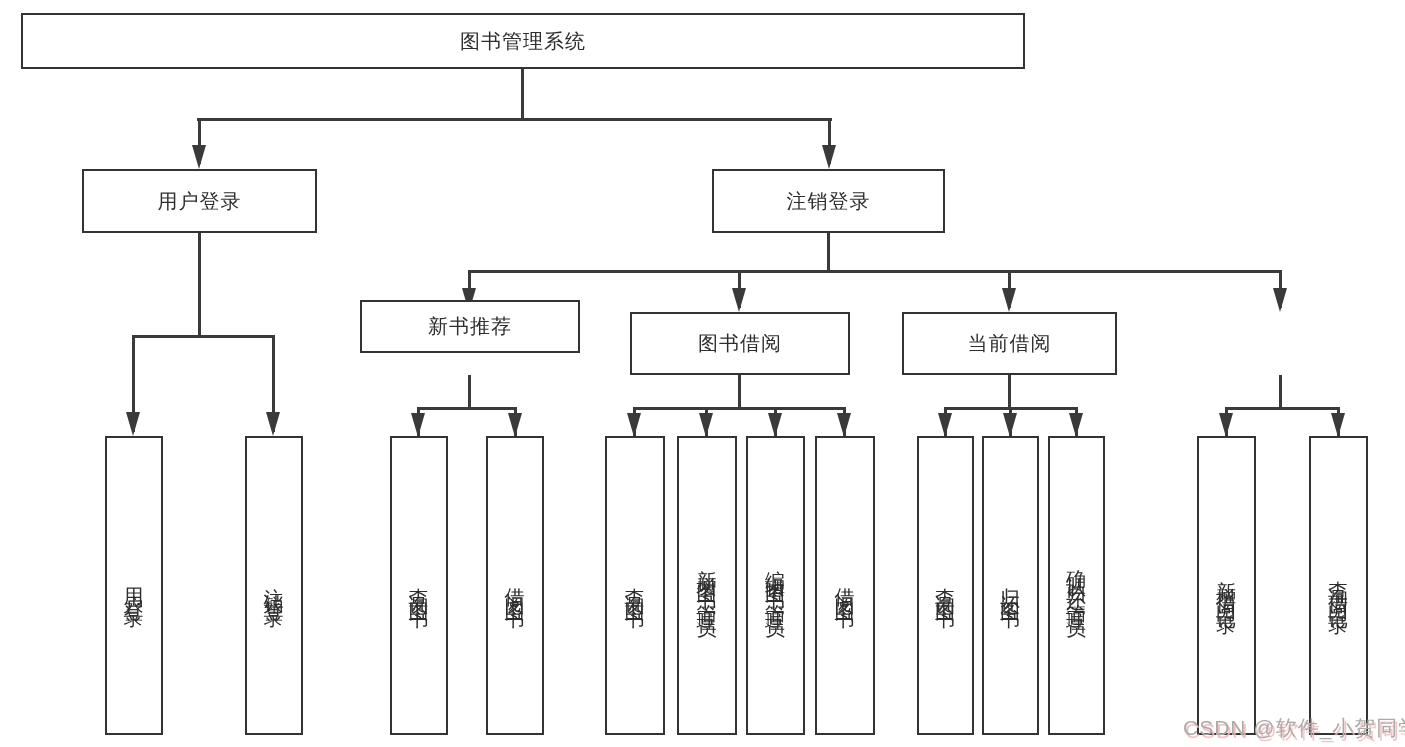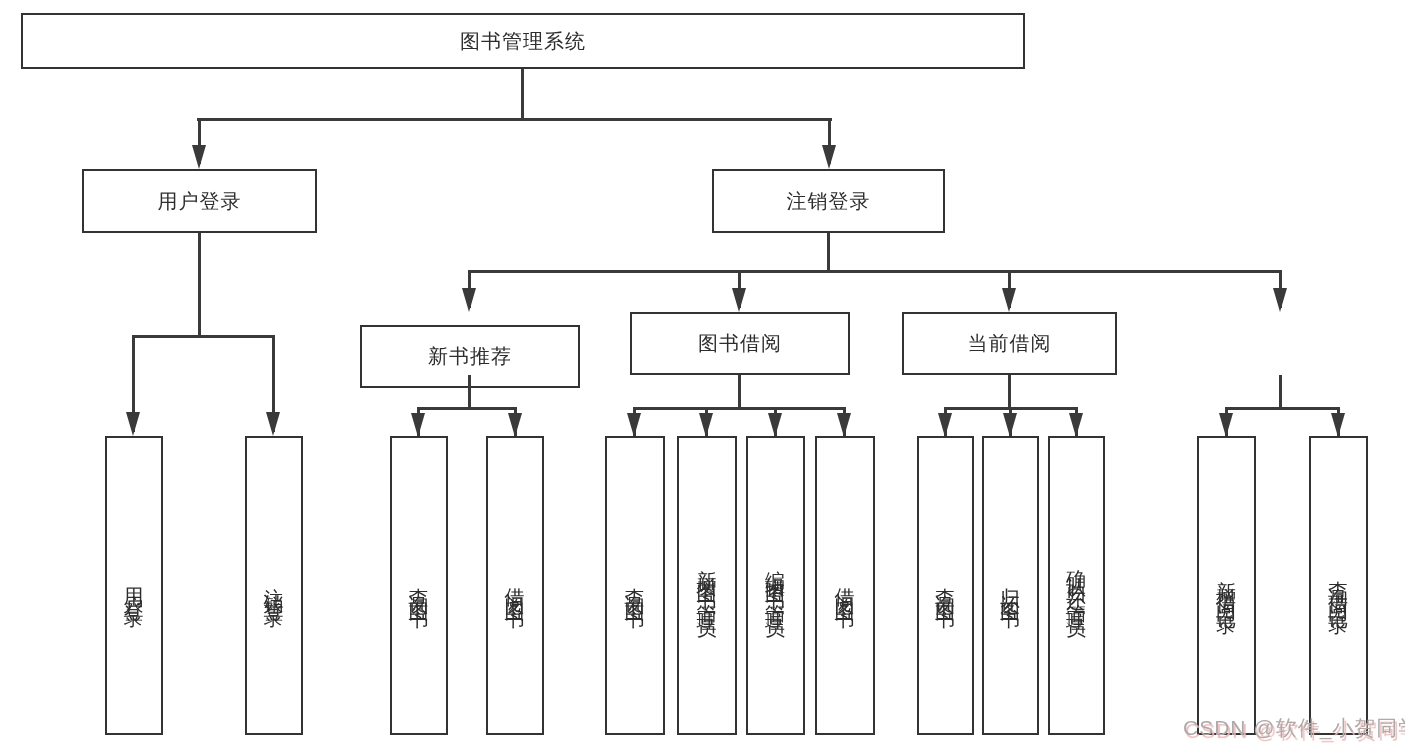--- a/index.html
+++ b/index.html
@@ -72,21 +72,21 @@
   <div class="hline" style="left:468px;top:270px;width:814px;"></div>
   <div class="vline" style="left:468px;top:270px;height:38px;"></div>
   <div class="arrow" style="left:462px;top:288px;"></div>
   <div class="vline" style="left:738px;top:270px;height:38px;"></div>
   <div class="arrow" style="left:732px;top:288px;"></div>
   <div class="vline" style="left:1008px;top:270px;height:38px;"></div>
   <div class="arrow" style="left:1002px;top:288px;"></div>
   <div class="vline" style="left:1279px;top:270px;height:38px;"></div>
   <div class="arrow" style="left:1273px;top:288px;"></div>
 
-  <div class="box" style="left:360px;top:325px;width:220px;height:63px;">
+  <div class="box" style="left:360px;top:300px;width:220px;height:53px;">
     <span>新书推荐</span>
   </div>
   <div class="box" style="left:902px;top:312px;width:215px;height:63px;">
     <span>当前借阅</span>
   </div>
   <div class="box" style="left:630px;top:312px;width:220px;height:63px;">
     <span>图书借阅</span>
   </div>
 
   <div class="vline" style="left:468px;top:375px;height:35px;"></div>

